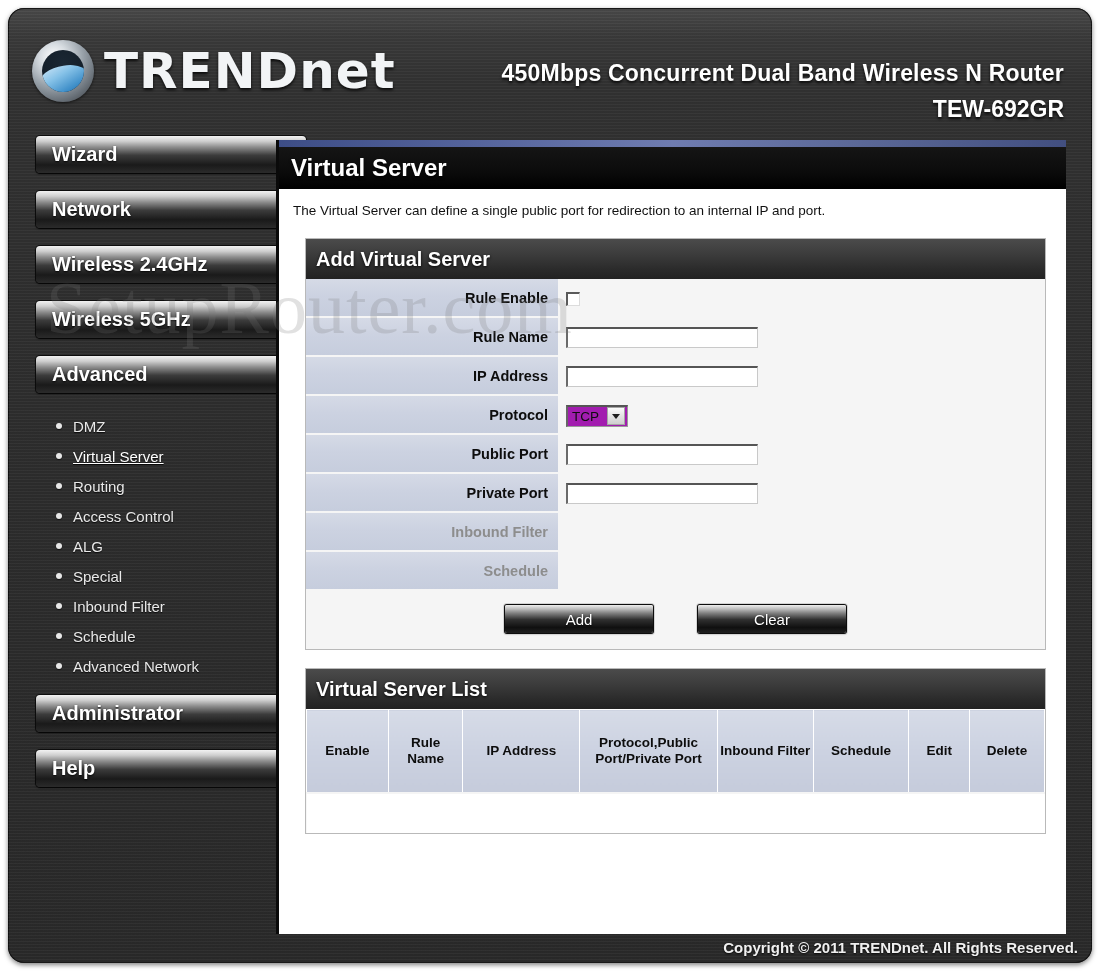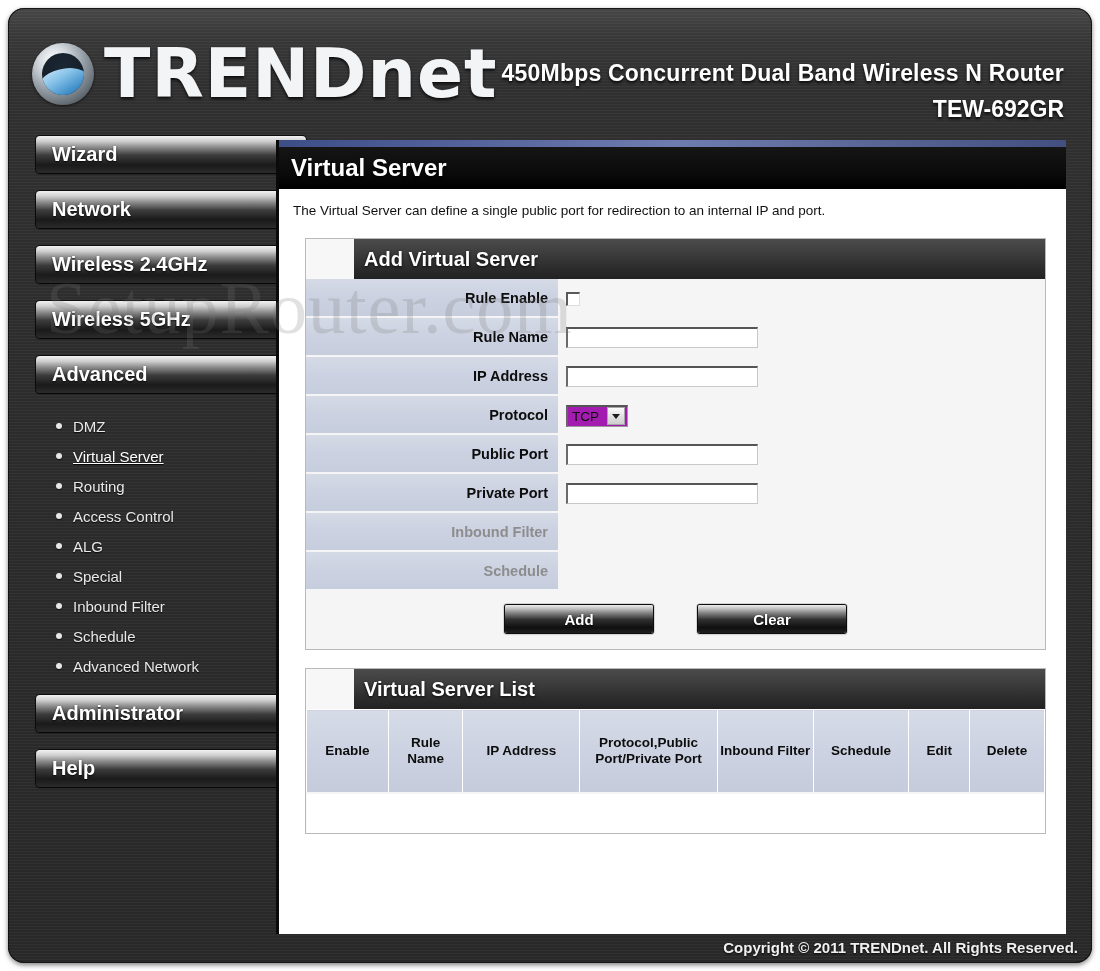--- a/index.html
+++ b/index.html
@@ -72,21 +72,21 @@
   }
   .logo-wave {
     position: absolute;
     left: -6px; bottom: -4px;
     width: 56px; height: 30px;
     border-radius: 50% 50% 45% 45% / 70% 70% 40% 40%;
     background: linear-gradient(160deg, #cfe6f7 0%, #86c2e8 35%, #3f8fc9 70%, #1d5f95 100%);
     transform: rotate(-12deg);
   }
   .logo-wordmark {
-    font-size: 68px;
+    font-size: 50px;
     font-weight: bold;
     letter-spacing: 1px;
     color: #f2f4f6;
     text-shadow: 0 2px 3px rgba(0,0,0,.8);
     line-height: 1;
     font-family: "DejaVu Sans", sans-serif;
   }
   .logo-wordmark .lower { text-transform: lowercase; }
 
   #model-block {
@@ -204,21 +204,20 @@
   .panel {
     margin: 10px 20px 0 26px;
     border: 1px solid #b9b9b9;
     background: #f7f7f7;
   }
   .panel-header {
     height: 40px;
     background: linear-gradient(180deg, #4b4b4b 0%, #3b3b3b 40%, #2b2b2b 75%, #222222 100%);
     display: flex;
     align-items: center;
-    margin-left: 48px;
   }
   .panel-header .panel-title {
     padding-left: 10px;
     font-size: 20px;
     font-weight: bold;
     color: #ffffff;
     text-shadow: 0 1px 3px rgba(0,0,0,.9);
   }
   .panel-body { background: #f5f5f5; }
 
@@ -318,21 +317,21 @@
     border-radius: 2px;
     background: linear-gradient(180deg,
       #eeeeee 0%, #bdbdbd 14%, #7d7d7d 30%,
       #303030 52%, #101010 80%, #1f1f1f 100%);
     box-shadow: 0 0 0 1px #0d0d0d, 0 0 0 2px #d4d4d4, 0 1px 2px rgba(0,0,0,.45);
     display: flex; align-items: center; justify-content: center;
     cursor: pointer;
   }
   .act-btn span {
     font-size: 15px;
-    font-weight: bold;
+    font-weight: normal;
     color: #ffffff;
     text-shadow: 0 1px 2px rgba(0,0,0,.95);
   }
 
   
   .list-table {
     width: 100%;
     border-collapse: collapse;
     table-layout: fixed;
   }

